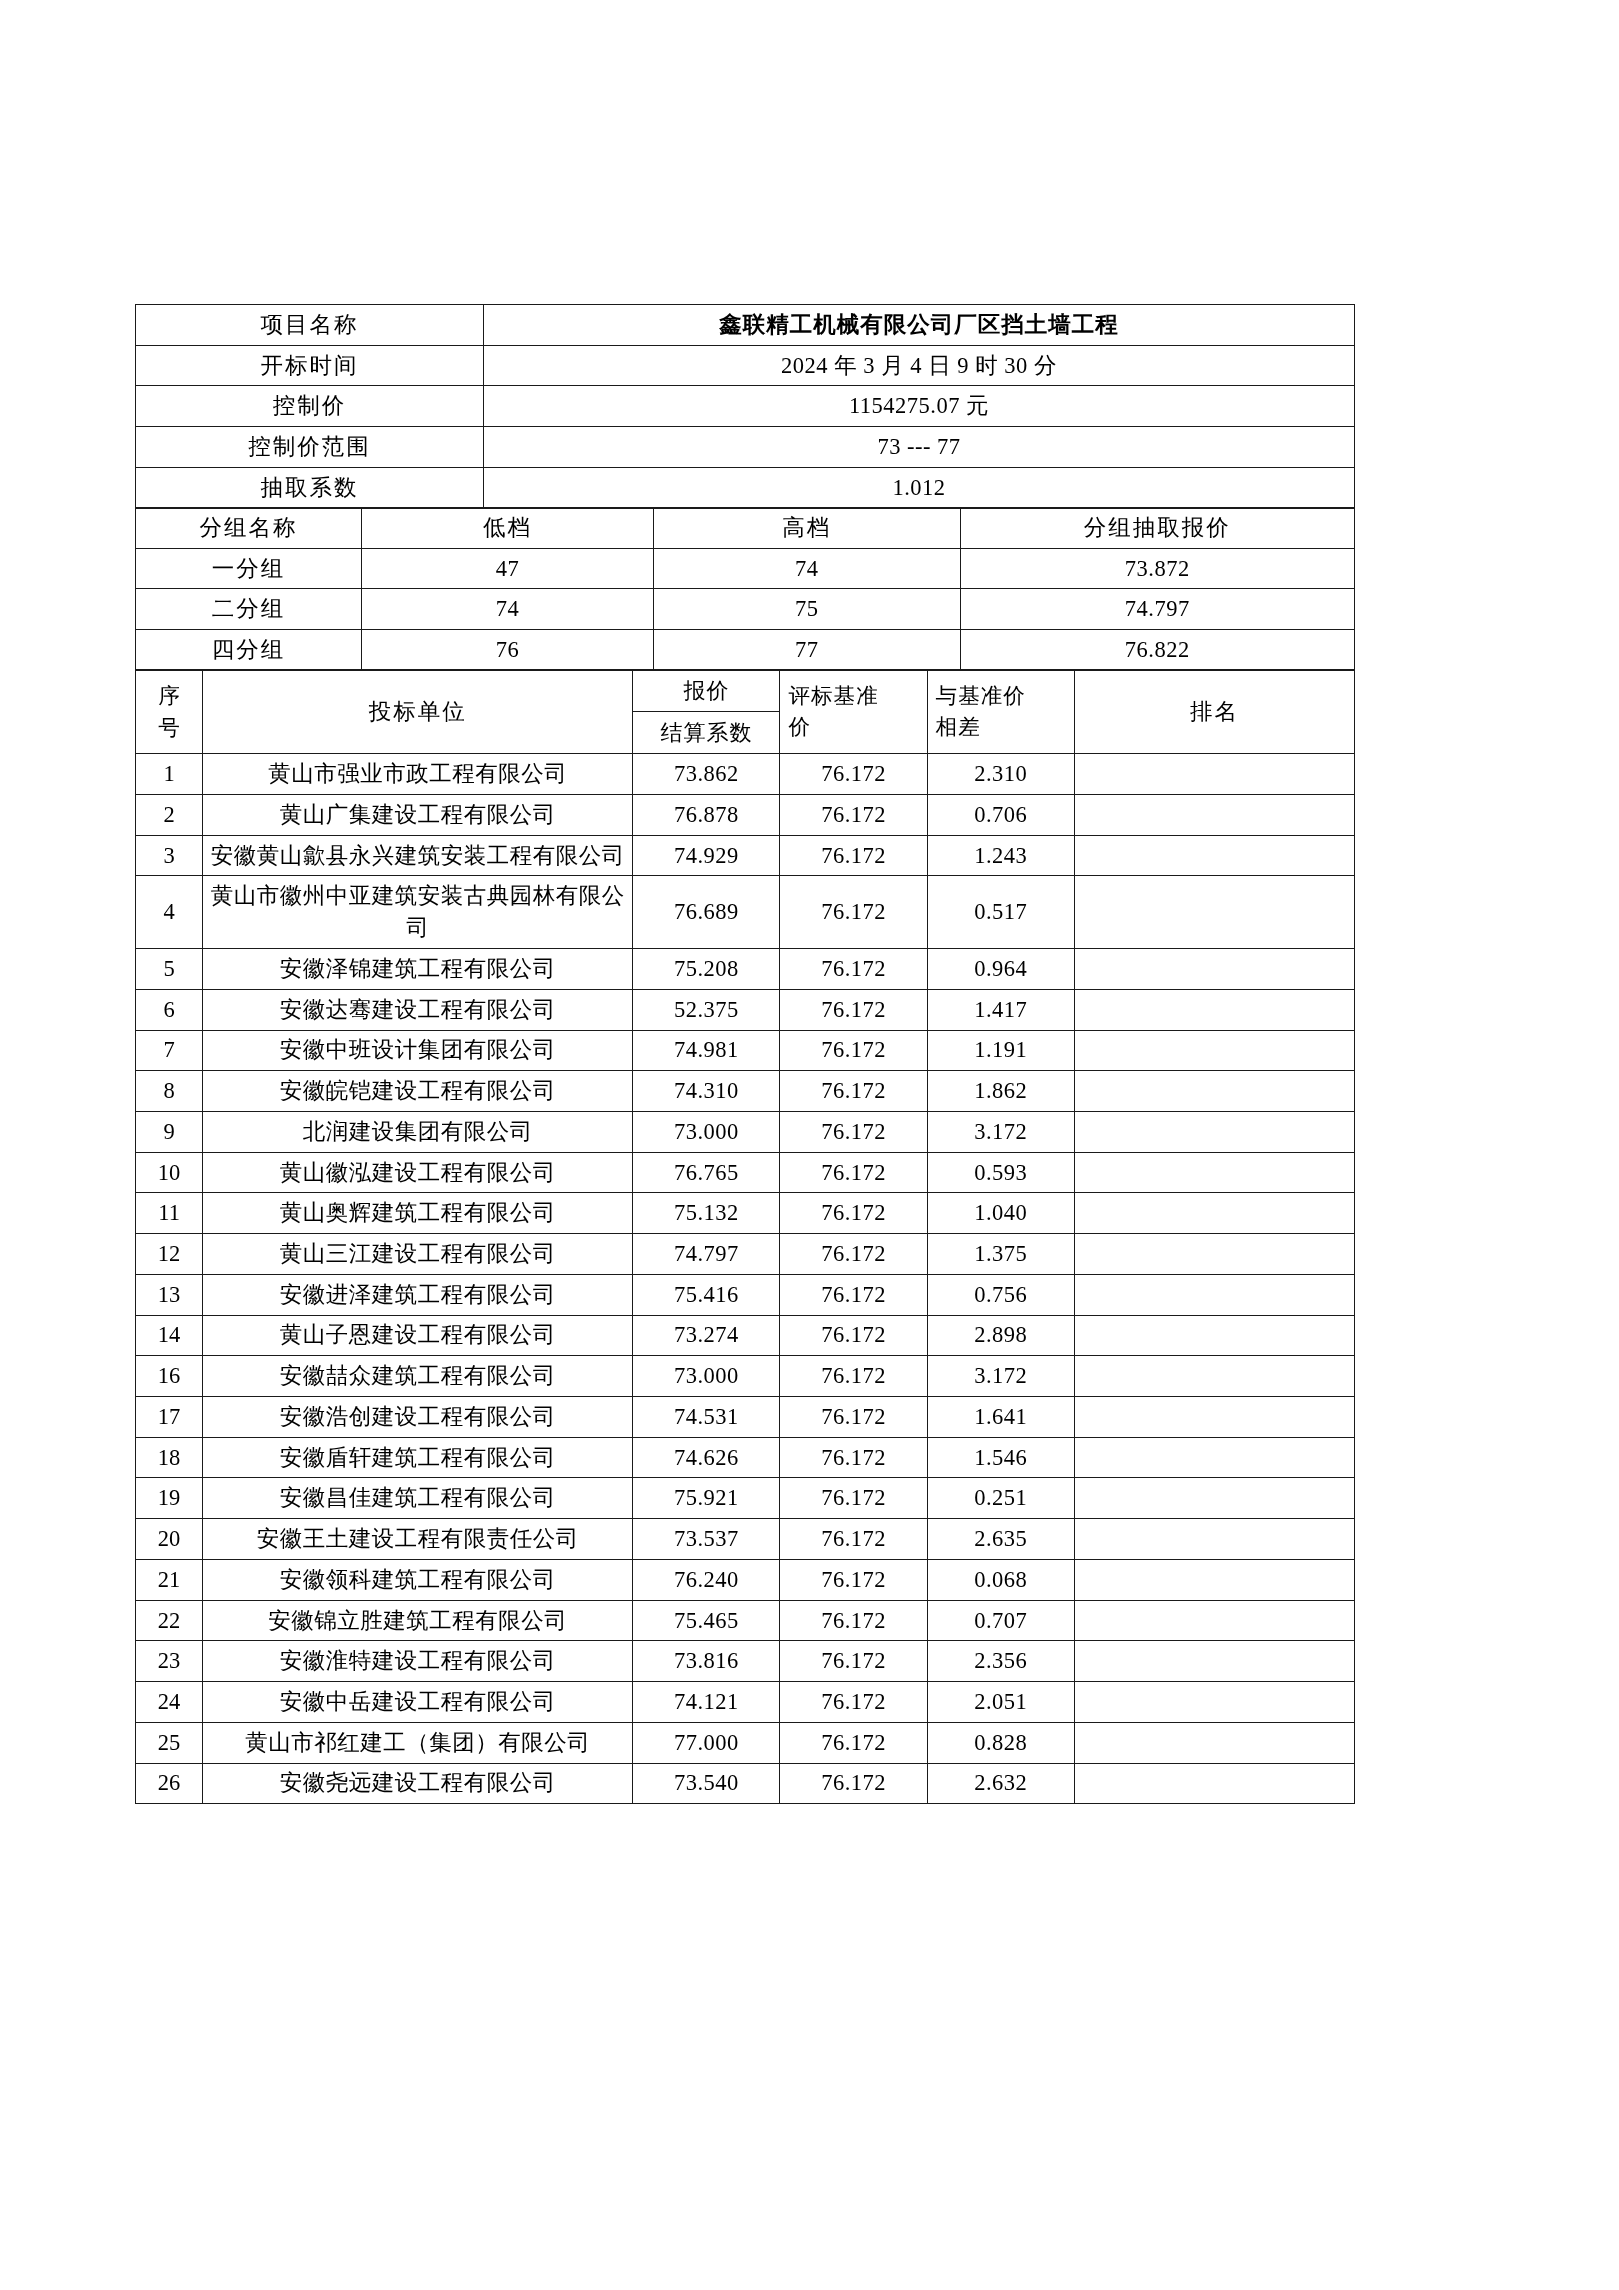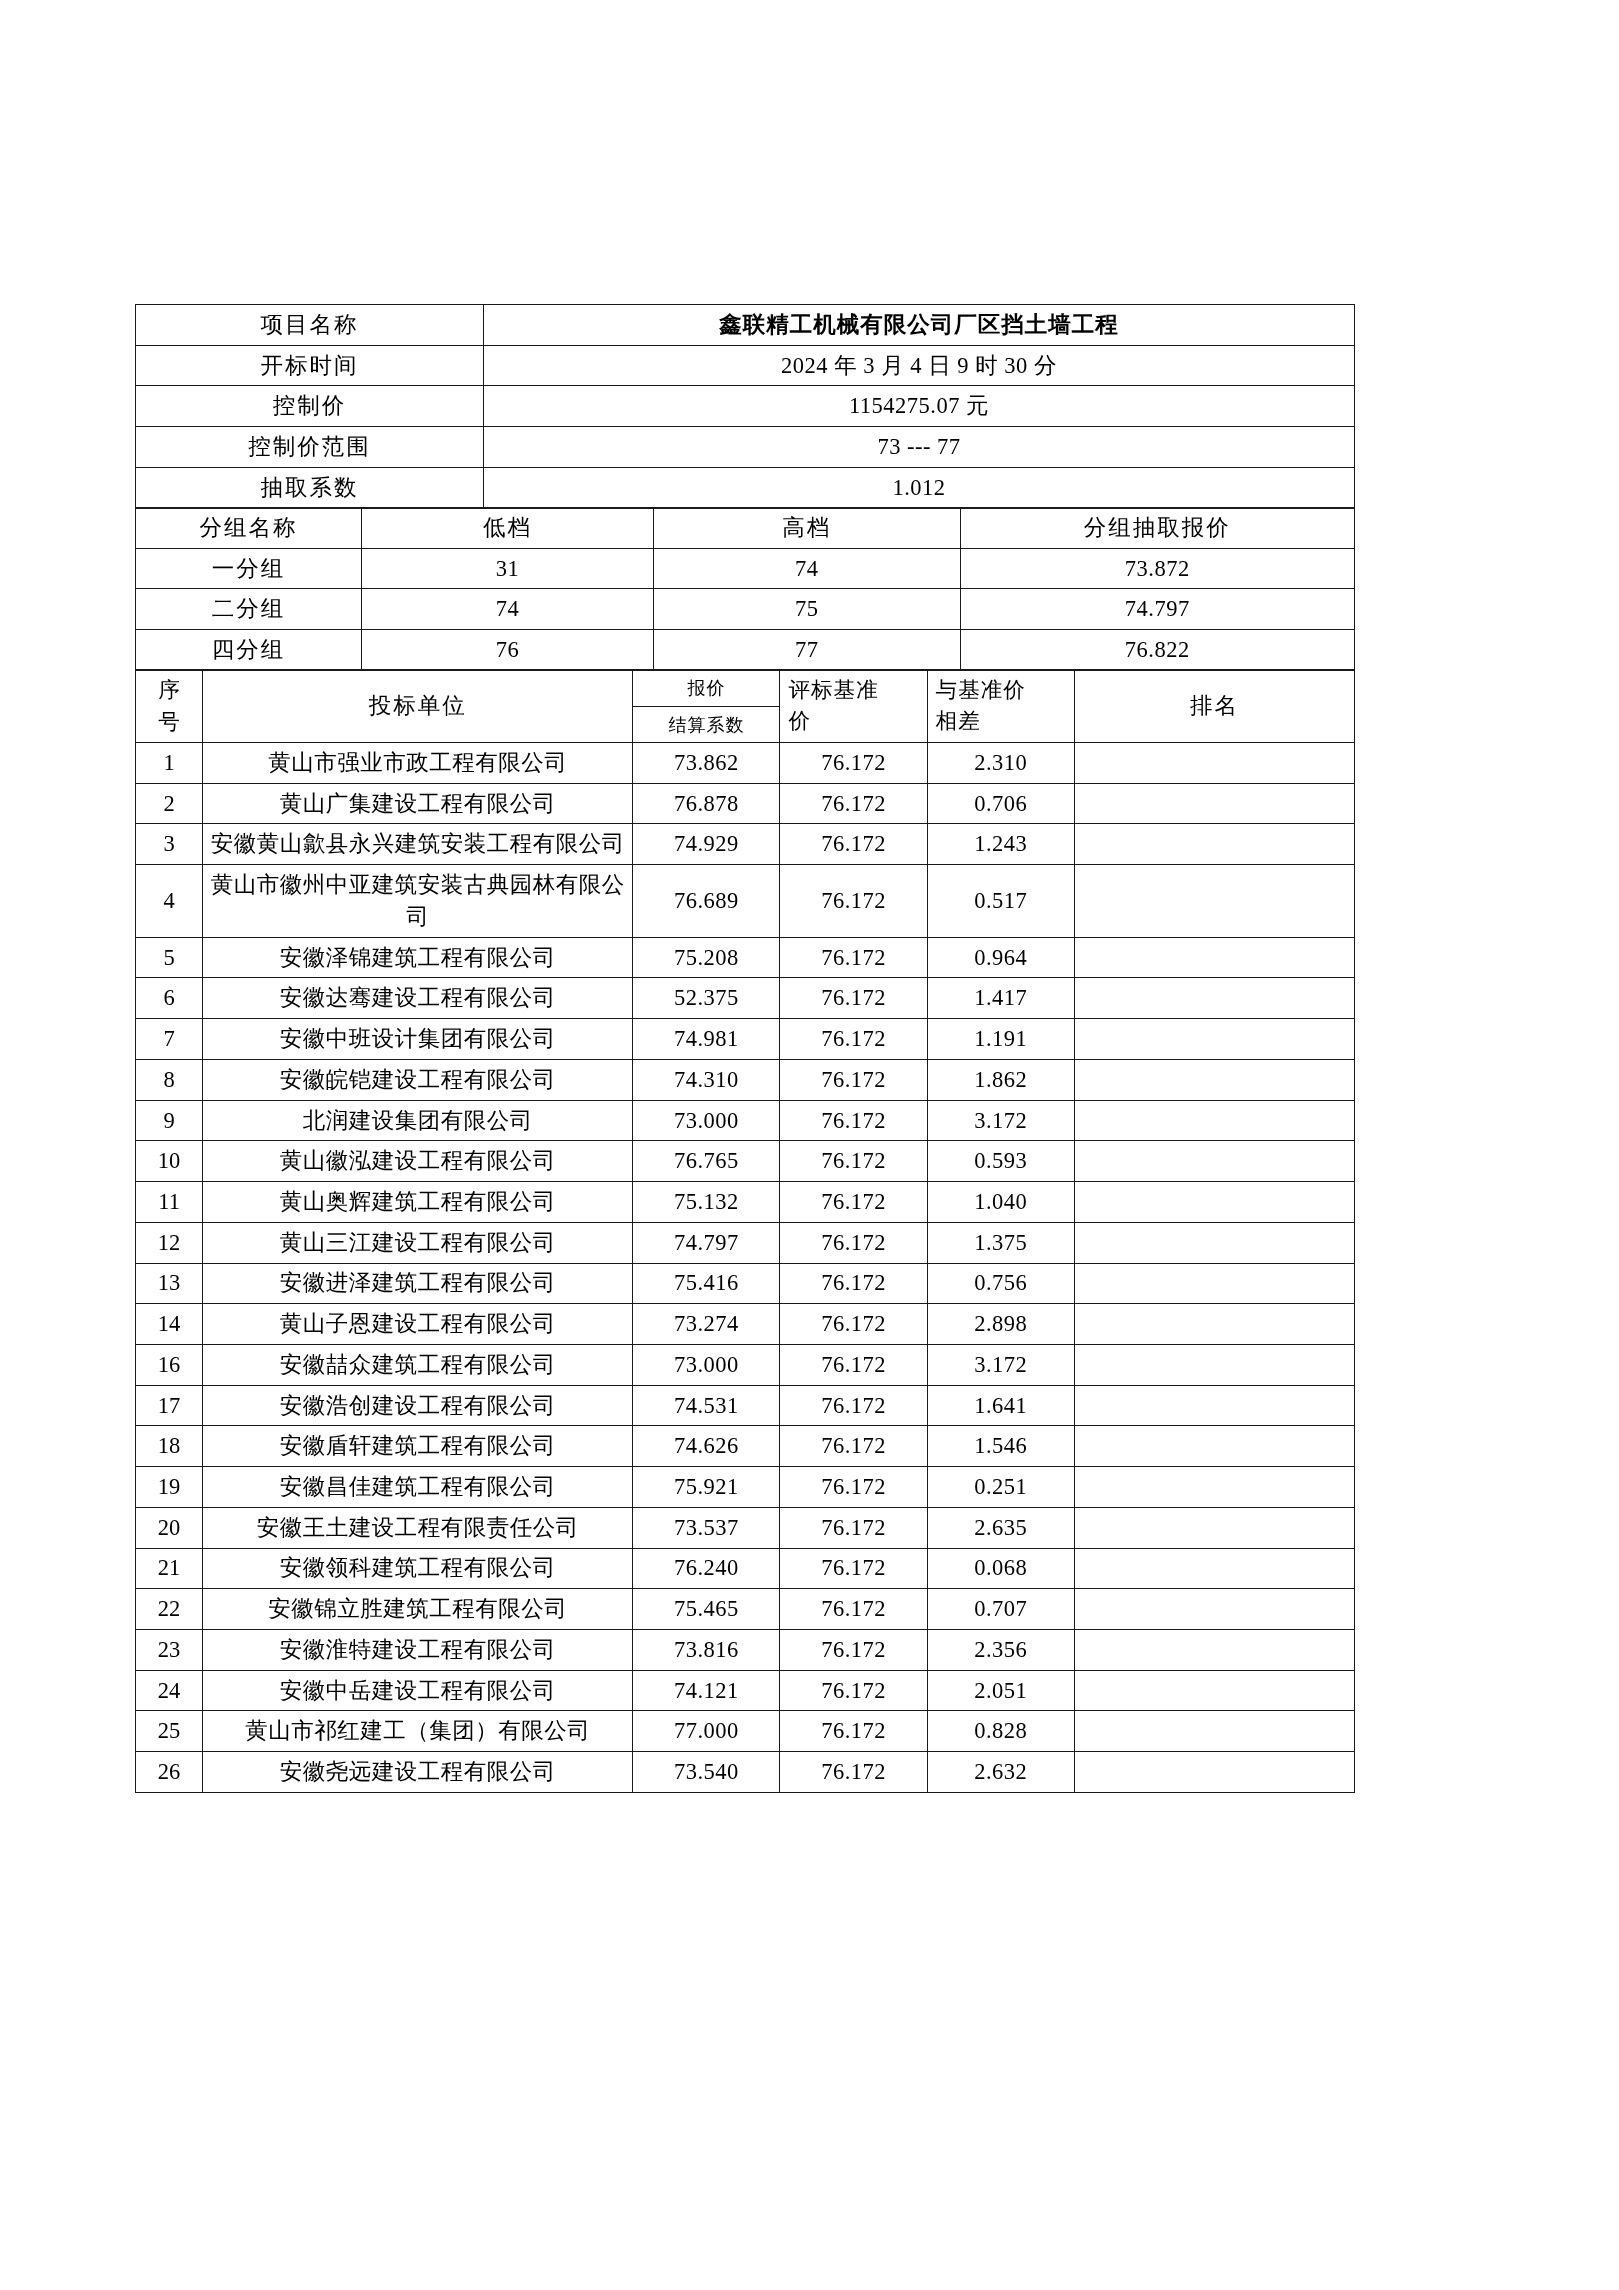--- a/index.html
+++ b/index.html
@@ -82,21 +82,21 @@
   .c-rank  { width: 196px; }
 
   .row-no  { font-family: "DejaVu Sans Mono", "Liberation Mono", monospace; font-size: 20.6px; }
 
   
   .stack-cell { padding: 0 !important; }
   .stack-top, .stack-bottom {
     display: block;
     padding: 4.9px 3.9px;
     font-family: "DejaVu Sans", "Liberation Sans", sans-serif;
-    font-size: 18px;
+    font-size: 22px;
     letter-spacing: 1px;
     text-align: center;
   }
   .stack-top { border-bottom: 1.6px solid #1a1a1a; }
   .hdr-wrap {
     font-family: Liberation Sans, sans-serif;
     font-size: 21.6px;
     letter-spacing: 1px;
     text-align: left;
     display: block;
@@ -156,21 +156,21 @@
         <tr>
           <td class="label">分组名称</td>
           <td class="label">低档</td>
           <td class="label">高档</td>
           <td class="label">分组抽取报价</td>
         </tr>
       </tbody>
       <tbody id="group-rows-body">
           <tr>
             <td class="label">一分组</td>
-            <td class="num">31</td>
+            <td class="num">47</td>
             <td class="num">74</td>
             <td class="num">73.872</td>
           </tr>
           <tr>
             <td class="label">二分组</td>
             <td class="num">74</td>
             <td class="num">75</td>
             <td class="num">74.797</td>
           </tr>
           <tr>

